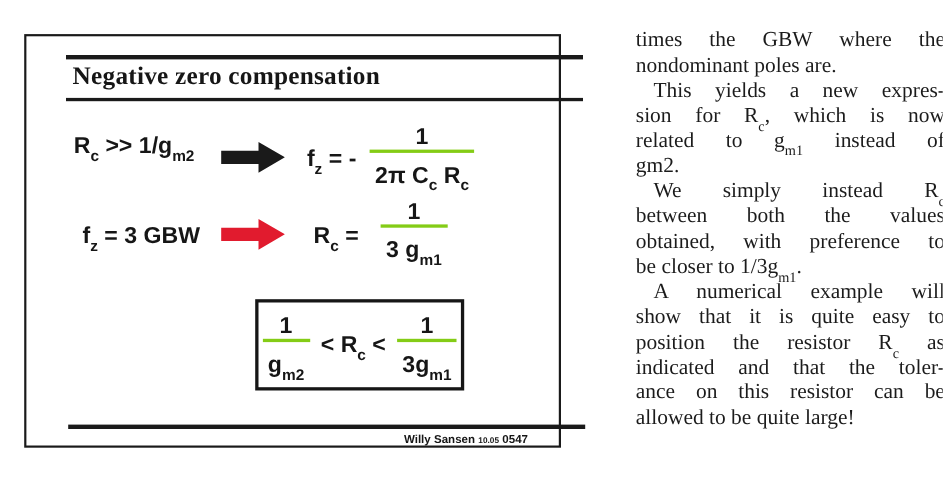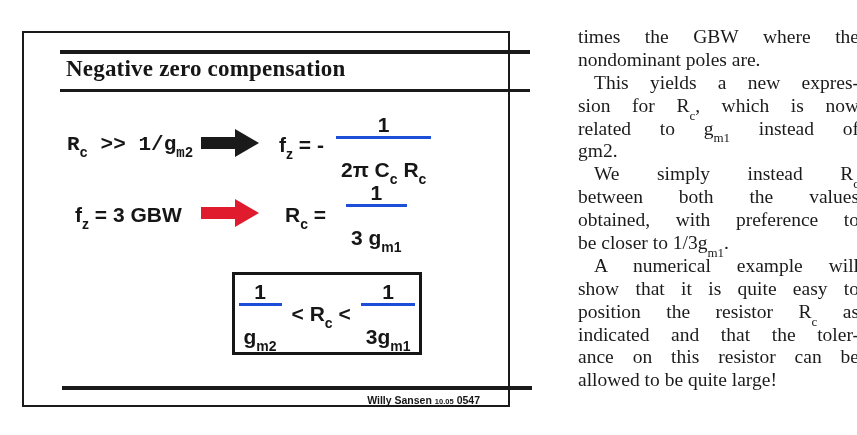--- a/index.html
+++ b/index.html
@@ -13,21 +13,21 @@
   .slide-title{position:absolute;left:42px;top:23px;
                font-family:"Liberation Serif",serif;font-weight:bold;
                font-size:23px;letter-spacing:0.2px;color:#161616;white-space:nowrap;}
 
   .formula{position:absolute;font-weight:bold;font-size:21px;white-space:nowrap;color:#161616;}
   .formula sub{font-size:14px;font-weight:bold;position:relative;top:2px;line-height:0;}
 
   .frac{display:inline-flex;flex-direction:column;align-items:center;
         font-weight:bold;font-size:21px;color:#161616;}
   .frac .num{padding:0 4px;line-height:23px;}
-  .frac .den{border-top:3px solid #1d4ed8;padding:19px 5px 0;line-height:23px;white-space:nowrap;}
+  .frac .den{border-top:3px solid #84cc16;padding:9px 5px 0;line-height:23px;white-space:nowrap;}
   .frac sub{font-size:14px;font-weight:bold;position:relative;top:2px;line-height:0;}
 
   .arrow-svg{position:absolute;display:block;}
 
   .choice-box{position:absolute;left:208px;top:239px;width:190px;height:83px;
               border:3px solid #161616;box-sizing:border-box;
               display:flex;align-items:center;justify-content:center;gap:10px;}
   .mid-ineq{font-weight:bold;font-size:21px;white-space:nowrap;color:#161616;}
   .mid-ineq sub{font-size:14px;position:relative;top:2px;line-height:0;}
 
@@ -47,21 +47,21 @@
 </style>
 </head>
 <body>
 
 <div class="slide">
 
   <div class="rule" style="left:36px;top:17px;width:470px;height:4px;"></div>
   <div class="slide-title">Negative zero compensation</div>
   <div class="rule" style="left:36px;top:56px;width:470px;height:3px;"></div>
 
-  <div class="formula" style="left:43px;top:100px;font-family:Liberation Mono, monospace;"><span>R</span><sub>c</sub><span> &gt;&gt; 1/g</span><sub>m2</sub></div>
+  <div class="formula" style="left:43px;top:88px;"><span>R</span><sub>c</sub><span> &gt;&gt; 1/g</span><sub>m2</sub></div>
 
   <svg class="arrow-svg" style="left:177px;top:95px;" width="58" height="30" viewBox="0 0 58 30">
     <polygon points="0,9 34,9 34,1 58,15 34,29 34,21 0,21" fill="#1a1a1a"></polygon>
   </svg>
 
   <div class="formula" style="left:255px;top:100px;"><span>f</span><sub>z</sub><span> = -</span></div>
 
   <div class="frac" style="position:absolute;left:312px;top:80px;">
     <span class="num">1</span>
     <span class="den"><span>2π C</span><sub>c</sub><span> R</span><sub>c</sub></span>

